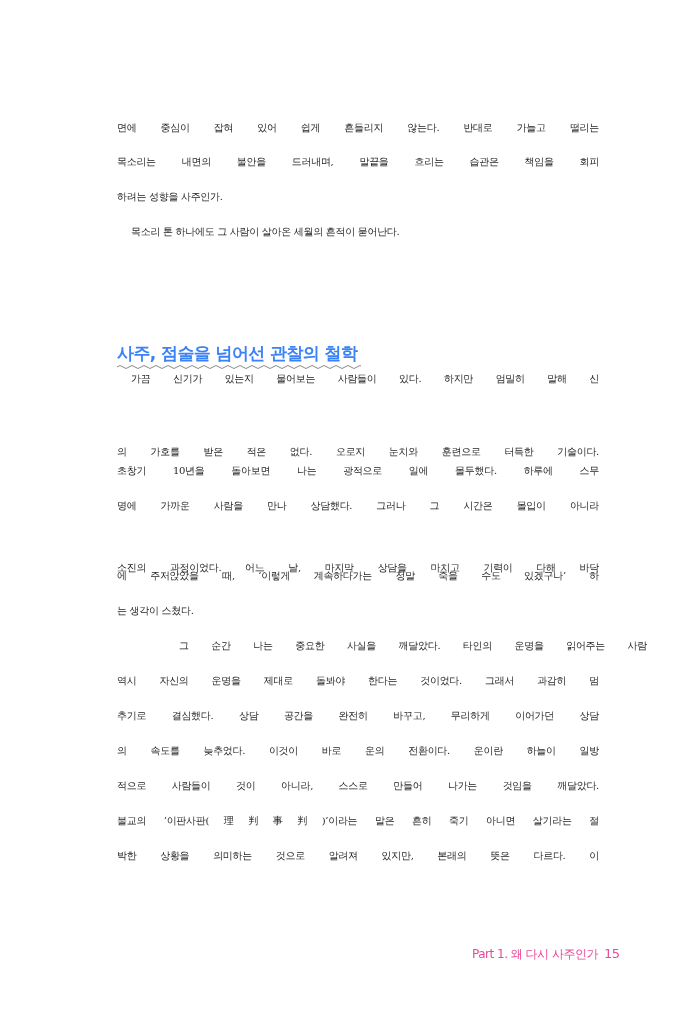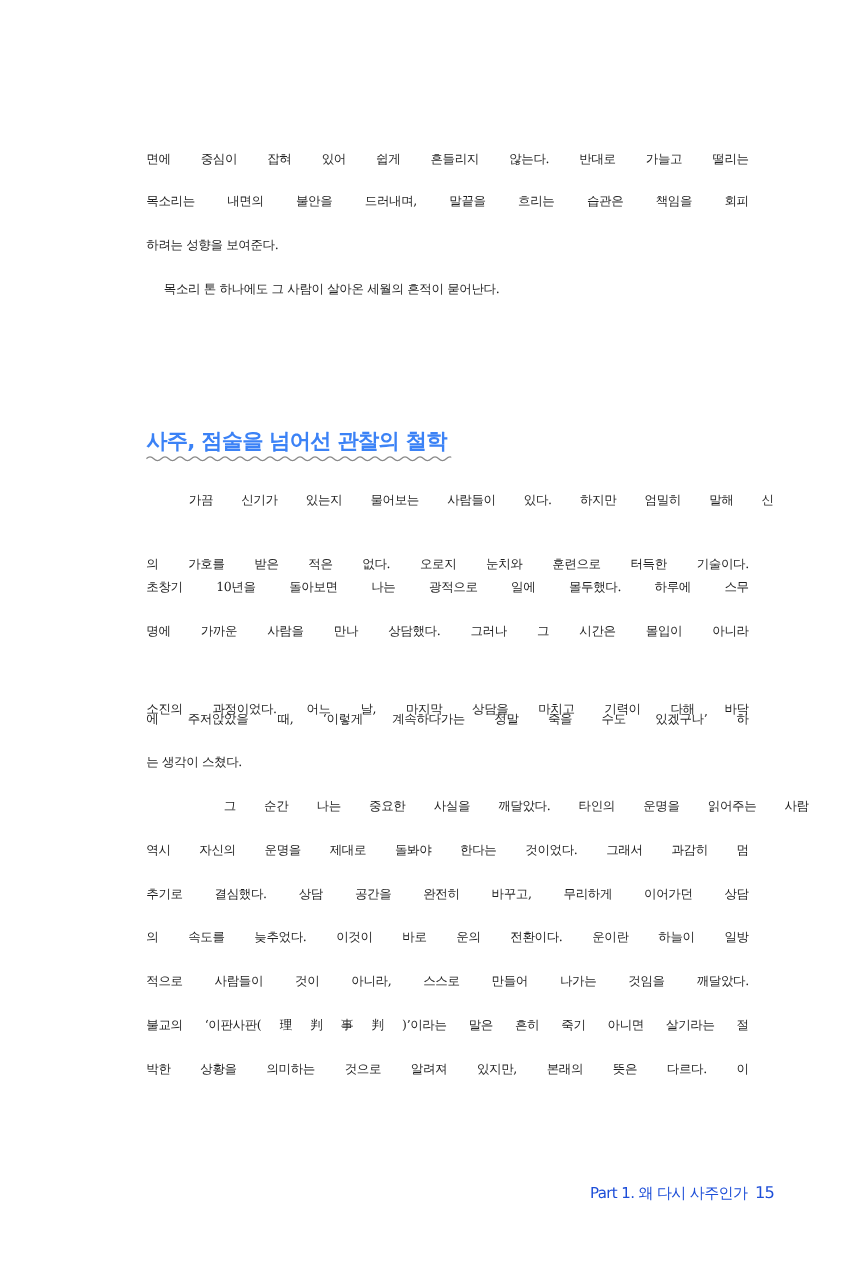--- a/index.html
+++ b/index.html
@@ -49,44 +49,44 @@
     width: 244px;
     height: 6px;
   }
   .footer {
     position: absolute;
     left: 472px;
     top: 946px;
     font-family: "DejaVu Sans", "Liberation Sans", sans-serif;
     font-size: 12px;
     letter-spacing: -0.5px;
-    color: #1d4ed8;
+    color: #ec4899;
     white-space: nowrap;
   }
   .footer .page-num { margin-left: 6px; font-size: 13px; }
 </style>
 </head>
 <body>
 
 <div class="page">
 
   <div class="text-block" style="top:0;">
     <div class="line" style="top:118px;">면에 중심이 잡혀 있어 쉽게 흔들리지 않는다. 반대로 가늘고 떨리는</div>
     <div class="line" style="top:152px;">목소리는 내면의 불안을 드러내며, 말끝을 흐리는 습관은 책임을 회피</div>
-    <div class="line last" style="top:187px;">하려는 성향을 보여준다.</div>
+    <div class="line last" style="top:187px;">하려는 성향을 사주인가.</div>
     <div class="line indent last" style="top:222px;">목소리 톤 하나에도 그 사람이 살아온 세월의 흔적이 묻어난다.</div>
   </div>
 
   <div class="heading">사주, 점술을 넘어선 관찰의 철학</div>
   <svg class="wavy" viewBox="0 0 244 6" preserveAspectRatio="none">
     <path d="M0 3 Q 3 0 6 3 T 12 3 T 18 3 T 24 3 T 30 3 T 36 3 T 42 3 T 48 3 T 54 3 T 60 3 T 66 3 T 72 3 T 78 3 T 84 3 T 90 3 T 96 3 T 102 3 T 108 3 T 114 3 T 120 3 T 126 3 T 132 3 T 138 3 T 144 3 T 150 3 T 156 3 T 162 3 T 168 3 T 174 3 T 180 3 T 186 3 T 192 3 T 198 3 T 204 3 T 210 3 T 216 3 T 222 3 T 228 3 T 234 3 T 240 3 T 246 3" fill="none" stroke="#8a8a8a" stroke-width="1"></path>
   </svg>
 
   <div class="text-block" style="top:0;">
-    <div class="line indent" style="top:391px;margin-left:20px;">가끔 신기가 있는지 물어보는 사람들이 있다. 하지만 엄밀히 말해 신</div>
+    <div class="line indent" style="top:369px;">가끔 신기가 있는지 물어보는 사람들이 있다. 하지만 엄밀히 말해 신</div>
     <div class="line" style="top:426px;margin-top:16px;">의 가호를 받은 적은 없다. 오로지 눈치와 훈련으로 터득한 기술이다.</div>
     <div class="line" style="top:461px;">초창기 10년을 돌아보면 나는 광적으로 일에 몰두했다. 하루에 스무</div>
     <div class="line" style="top:496px;">명에 가까운 사람을 만나 상담했다. 그러나 그 시간은 몰입이 아니라</div>
     <div class="line" style="top:558px;">소진의 과정이었다. 어느 날, 마지막 상담을 마치고 기력이 다해 바닥</div>
     <div class="line" style="top:566px;">에 주저앉았을 때, ‘이렇게 계속하다가는 정말 죽을 수도 있겠구나’ 하</div>
     <div class="line last" style="top:601px;">는 생각이 스쳤다.</div>
     <div class="line indent" style="top:636px;margin-left:48px;">그 순간 나는 중요한 사실을 깨달았다. 타인의 운명을 읽어주는 사람</div>
     <div class="line" style="top:671px;">역시 자신의 운명을 제대로 돌봐야 한다는 것이었다. 그래서 과감히 멈</div>
     <div class="line" style="top:706px;">추기로 결심했다. 상담 공간을 완전히 바꾸고, 무리하게 이어가던 상담</div>
     <div class="line" style="top:741px;">의 속도를 늦추었다. 이것이 바로 운의 전환이다. 운이란 하늘이 일방</div>

